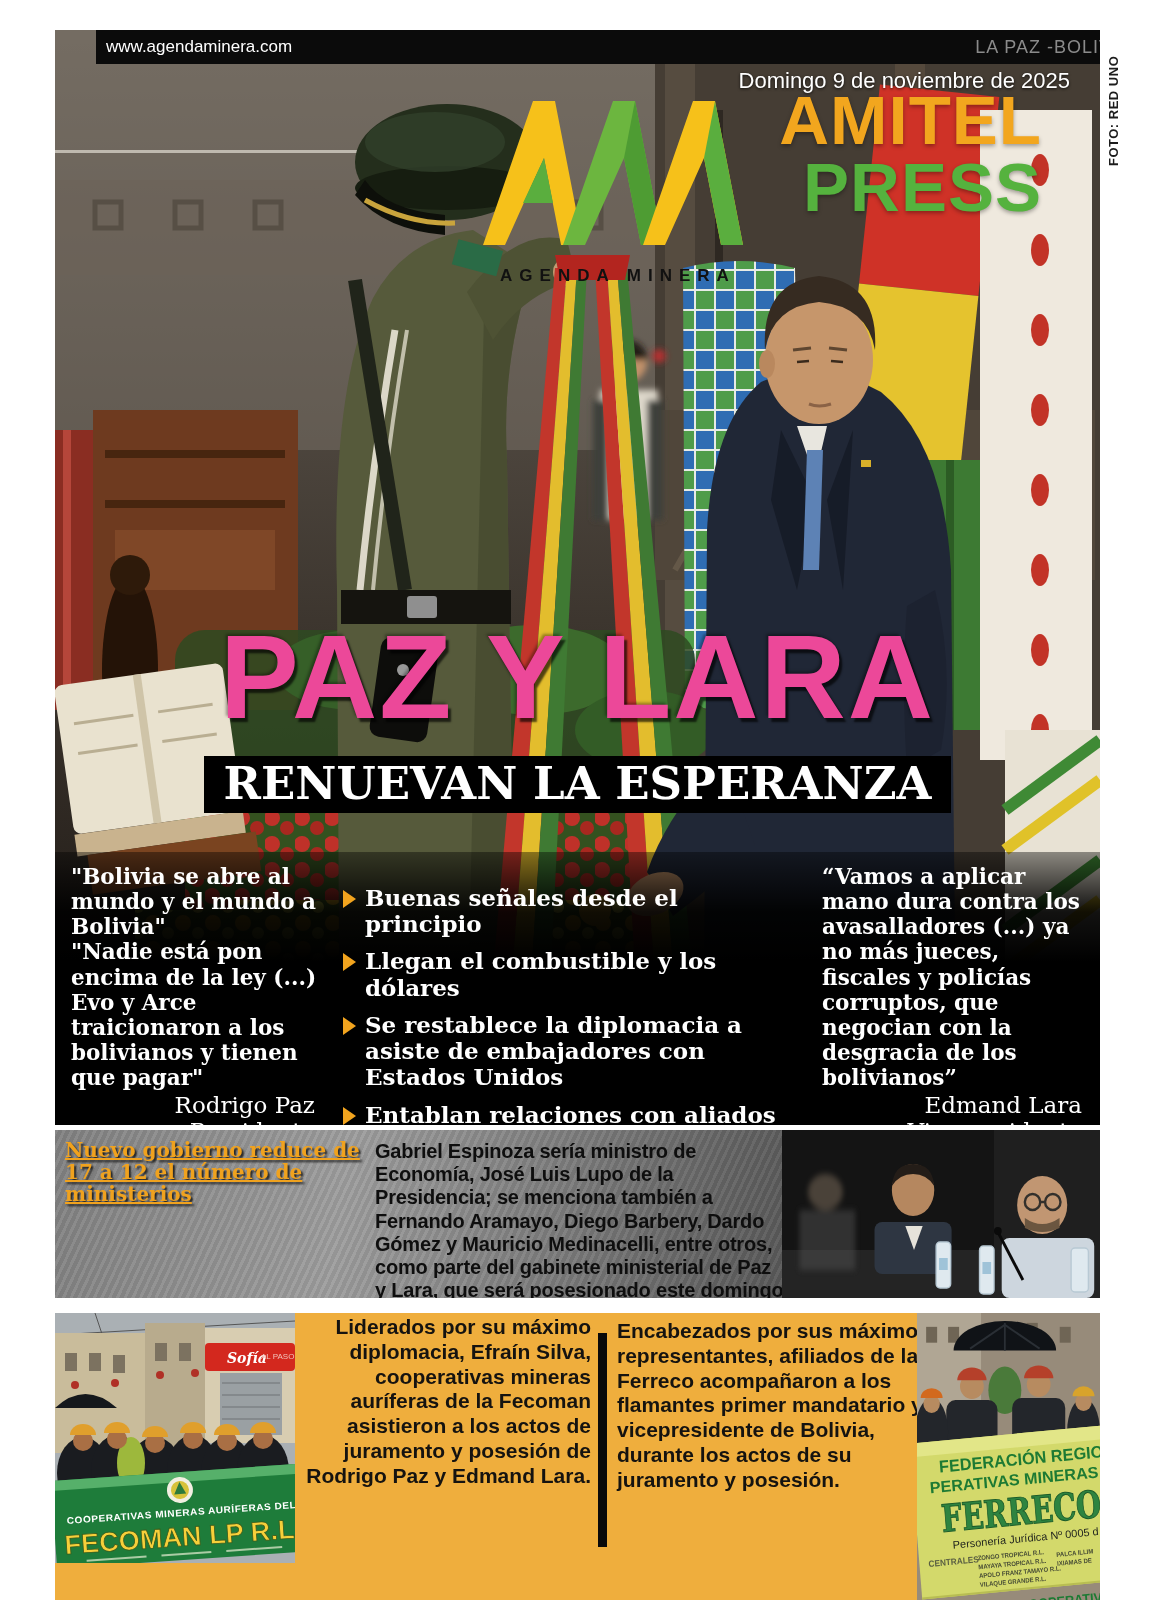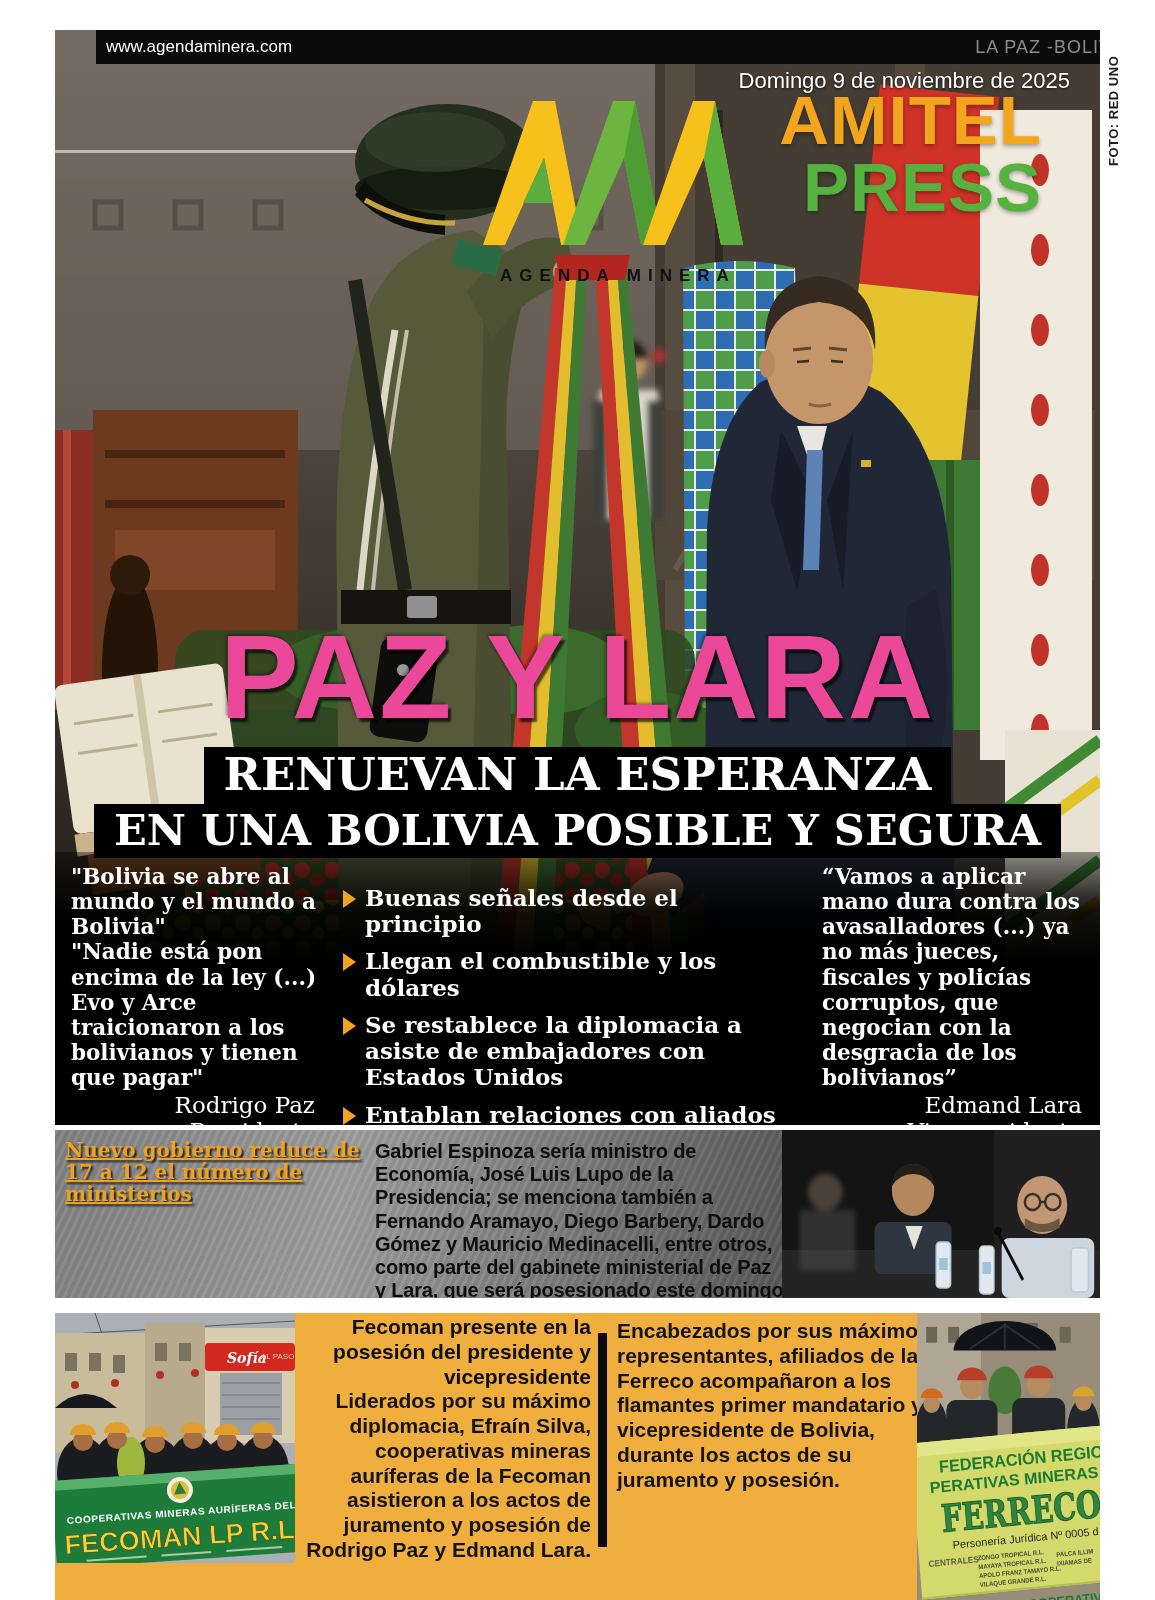--- a/index.html
+++ b/index.html
@@ -45,21 +45,21 @@
   .brand .w2 { color:#55b23e; display:block; }
 
   
   .headline-wrap { position:absolute; left:0; right:0; top:588px; text-align:center; z-index:5; }
   .headline-main {
     font-family:Liberation Sans, sans-serif; font-weight:bold; font-size:118px; line-height:1;
     color:#ec4899; letter-spacing:2px; white-space:nowrap;
     text-shadow:3px 4px 2px rgba(0,0,0,.65), -2px -2px 3px rgba(0,0,0,.35);
   }
   .headline-band { display:inline-block; background:#000; color:#fff; white-space:nowrap;
-    font-family:"DejaVu Serif", serif; font-weight:bold; padding:1px 20px 3px; margin-top:11px; }
+    font-family:"DejaVu Serif", serif; font-weight:bold; padding:1px 20px 3px; margin-top:20px; }
   .band-a { font-size:45px; }
   .band-b { font-size:43px; margin-top:0; }
 
   
   .quotes-row {
     position:absolute; left:0; right:0; top:822px; height:273px; z-index:5;
     display:flex; padding:12px 8px 0 8px;
     background:linear-gradient(180deg, rgba(0,0,0,.40) 0px, rgba(0,0,0,.92) 60px, #000 110px);
     color:#fff; font-family:"DejaVu Serif", serif;
   }
@@ -311,21 +311,20 @@
     </svg>
 
     <div class="brand">
       <span class="w1">AMITEL</span>
       <span class="w2">PRESS</span>
     </div>
 
     <div class="headline-wrap">
       <div class="headline-main">PAZ Y LARA</div>
       <div><span class="headline-band band-a">RENUEVAN LA ESPERANZA</span></div>
-      <div><span class="headline-band band-b">EN UNA BOLIVIA POSIBLE Y SEGURA</span></div>
     </div>
 
     <div class="quotes-row">
       <div class="q-left">
         <div class="q-text">"Bolivia se abre al mundo y el mundo a Bolivia"</div>
         <div class="q-text">"Nadie está pon encima de la ley (...) Evo y Arce traicionaron a los bolivianos y tienen que pagar"</div>
         <div class="q-attrib">
           <div>Rodrigo Paz</div>
           <div>Presidente</div>
         </div>
@@ -470,21 +469,20 @@
           <g stroke="#cfe0c0" stroke-width="2" opacity=".8">
             <path d="M30,82 h60"></path>
               <path d="M105,82 h50"></path>
               <path d="M170,82 h56"></path>
           </g>
         </g>
       </svg>
     </div>
 
     <div class="story-left">
-      <div class="story-head">Fecoman presente en la posesión del presidente y vicepresidente</div>
       <div class="story-body">Liderados por su máximo diplomacia, Efraín Silva, cooperativas mineras auríferas de la Fecoman asistieron a los actos de juramento y posesión de Rodrigo Paz y Edmand Lara.</div>
     </div>
 
     <div class="divider"></div>
 
     <div class="story-right">
       <div class="story-body">Encabezados por sus máximos representantes, afiliados de la Ferreco acompañaron a los flamantes primer mandatario y vicepresidente de Bolivia, durante los actos de su juramento y posesión.</div>
     </div>
 
     <div class="photo-ferreco">

